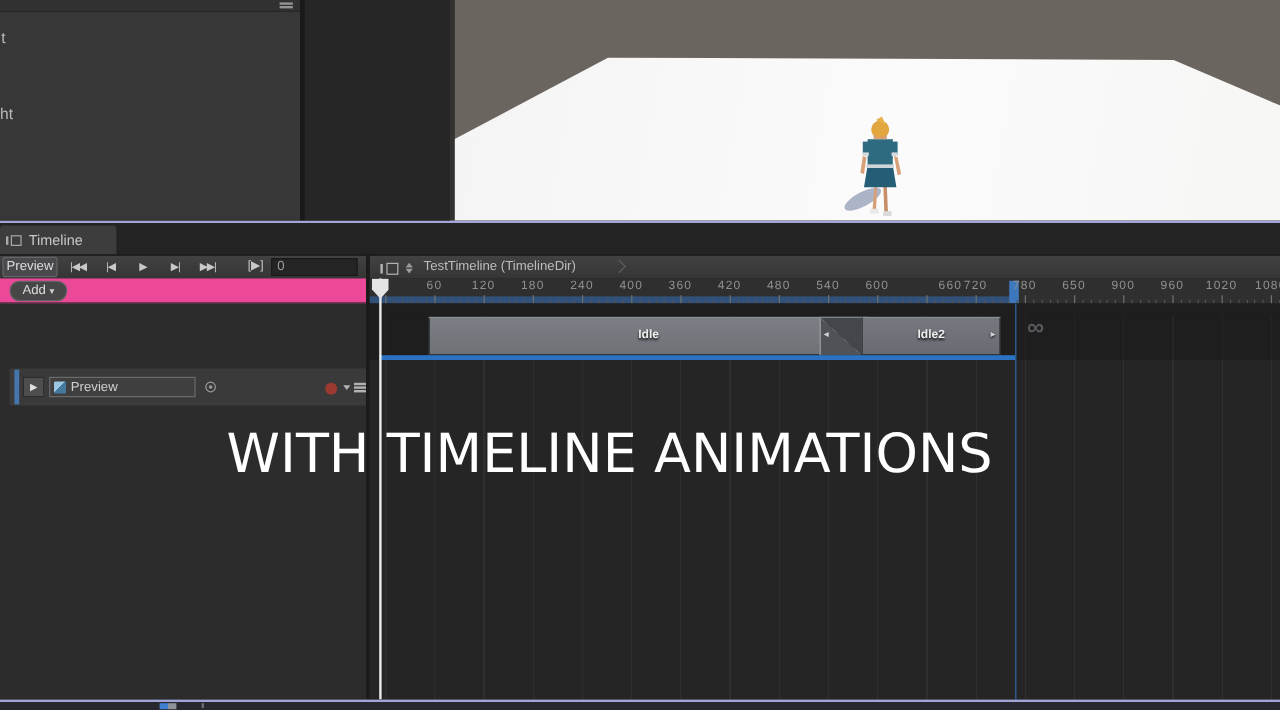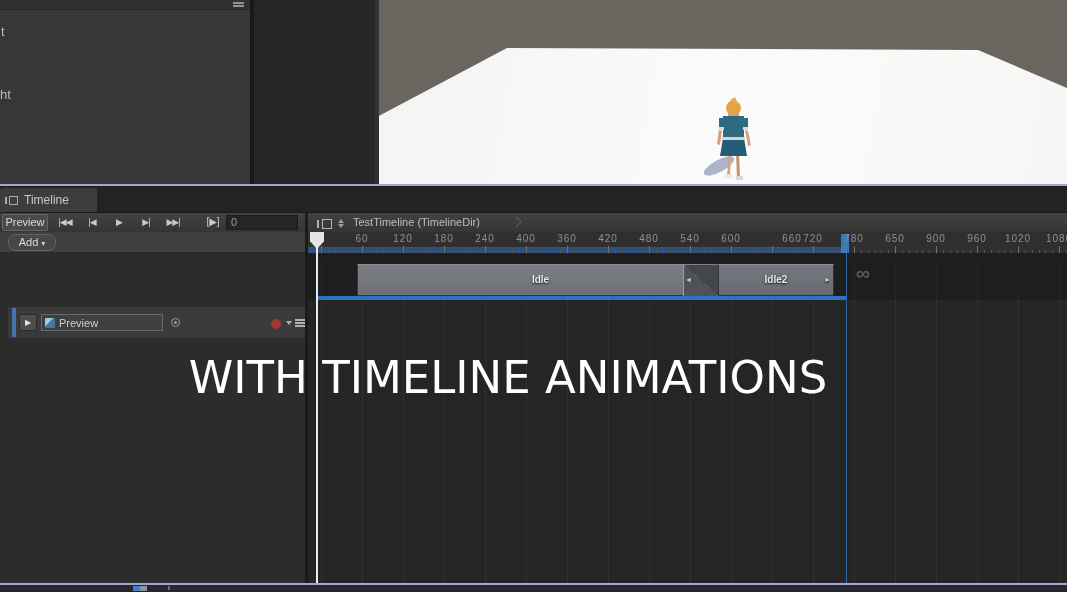--- a/index.html
+++ b/index.html
@@ -63,21 +63,21 @@
   .spinner::before{content:"";position:absolute;left:0;top:0;border-left:3.5px solid transparent;
       border-right:3.5px solid transparent;border-bottom:4px solid #9c9c9c;}
   .spinner::after{content:"";position:absolute;left:0;bottom:0;border-left:3.5px solid transparent;
       border-right:3.5px solid transparent;border-top:4px solid #9c9c9c;}
   .breadcrumb{left:353px;top:3px;font-size:11px;color:#bdbdbd;}
   .crumb-chev{left:512px;top:5px;width:8px;height:8px;border-top:1px solid #5d5d5d;border-right:1px solid #5d5d5d;
               transform:rotate(45deg);}
 
   
   .left-col{left:0;top:46px;width:305px;height:351px;background:#2c2c2c;}
-  .add-row{left:0;top:0;width:305px;height:21px;background:#404040;border-bottom:1px solid #2a2a2a;}
+  .add-row{left:0;top:0;width:305px;height:21px;background:#ec4899;border-bottom:1px solid #2a2a2a;}
   .btn-add{left:8px;top:2px;width:48px;height:17px;background:#474747;border:1px solid #626262;
            border-radius:8px;color:#dcdcdc;font-size:11px;text-align:center;line-height:14px;}
   .btn-add .caret{font-size:8px;color:#cfcfcf;}
   .track-header{left:8px;top:75px;width:297px;height:31px;background:#3a3a3a;}
   .track-bar{left:4px;top:1px;width:4px;height:29px;background:#4476ad;}
   .btn-expand{left:11px;top:7px;width:18px;height:17px;background:#4e4e4e;border:1px solid #2b2b2b;
               color:#e2e2e2;font-size:8px;text-align:center;line-height:15px;}
   .name-field{left:33px;top:7px;width:122px;height:17px;background:#3f3f3f;border:1px solid #6a6a6a;
               display:flex;align-items:center;gap:4px;padding-left:3px;}
   .obj-icon{width:10px;height:10px;border-radius:1px;flex:0 0 auto;

